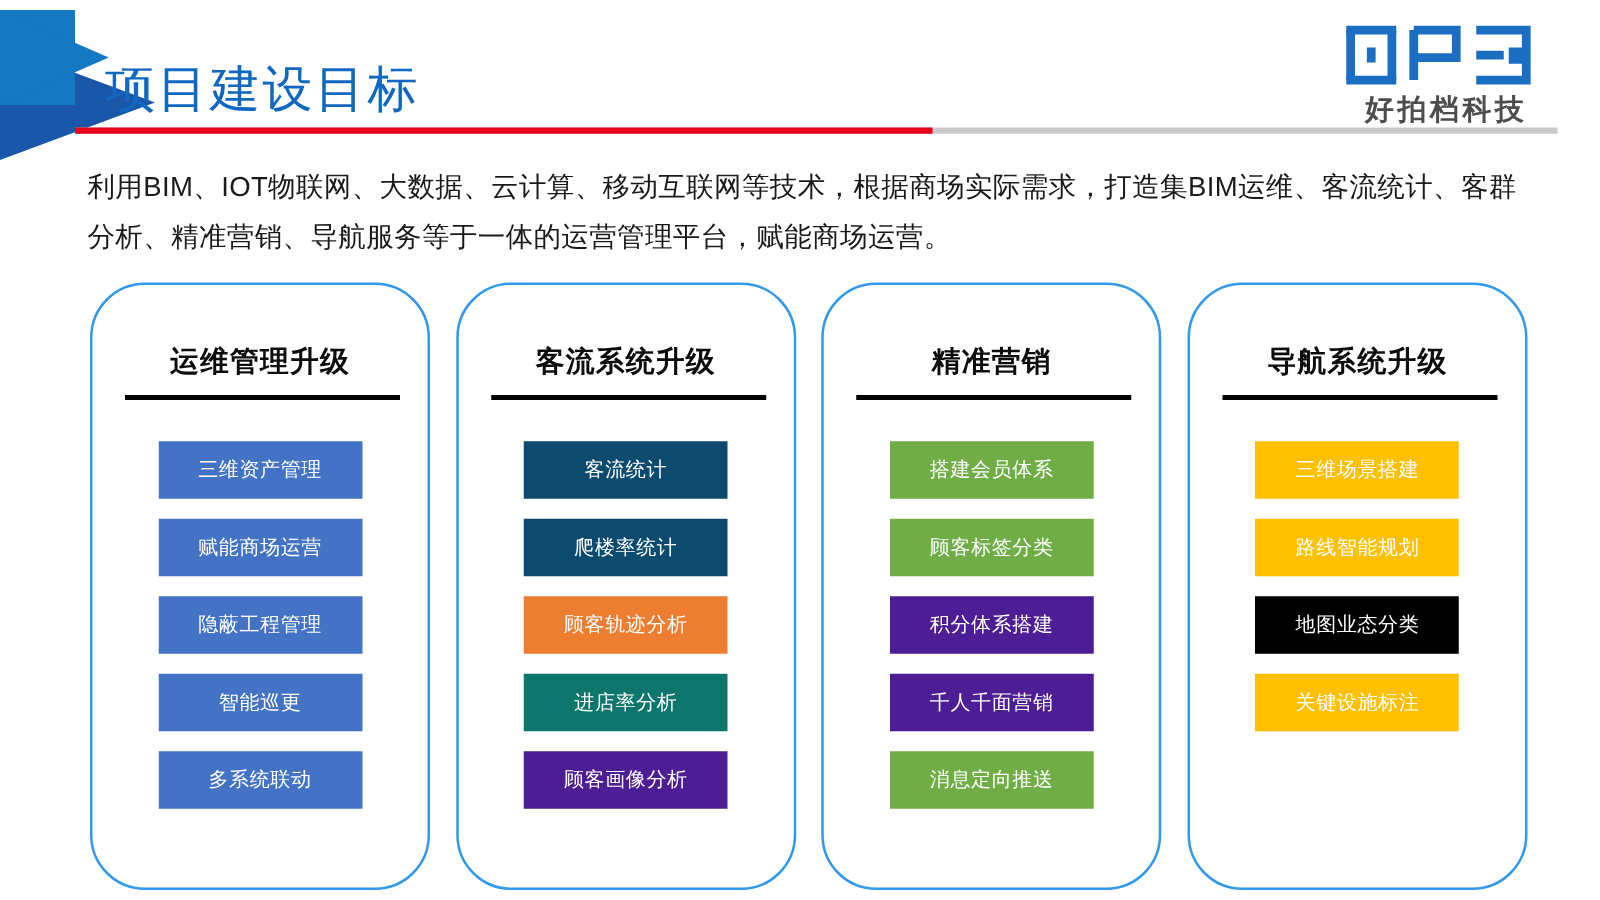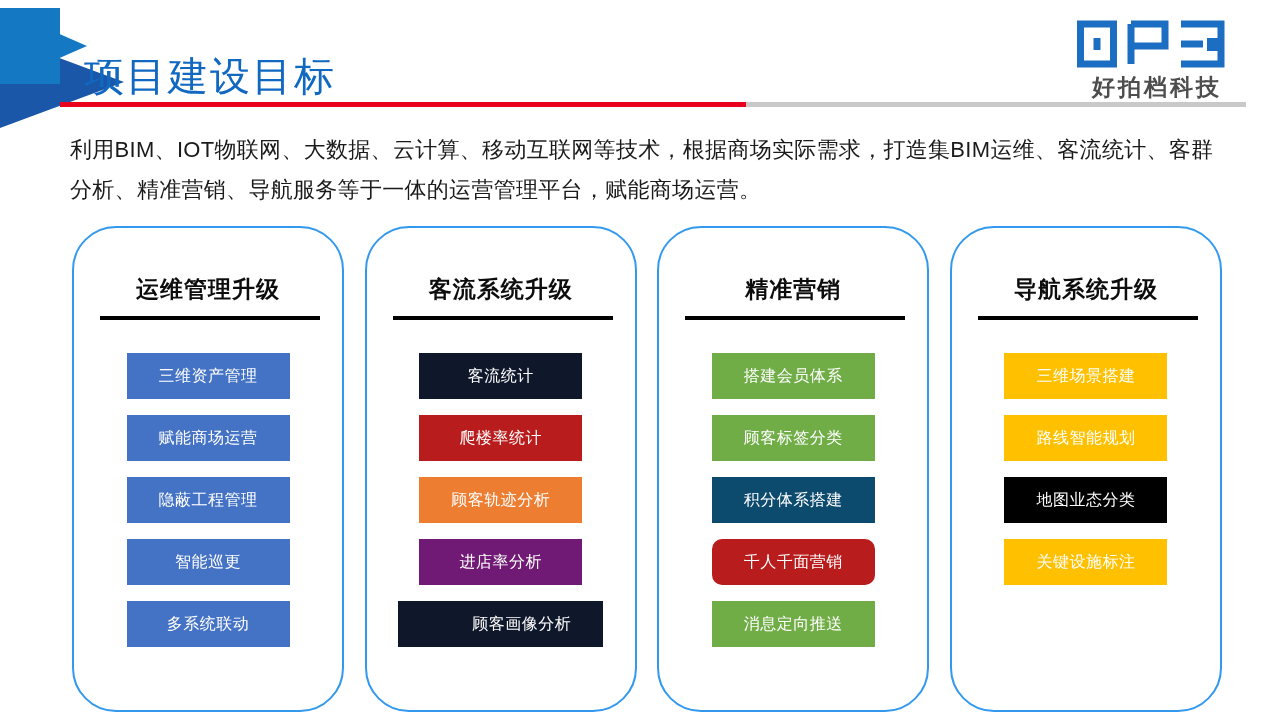--- a/index.html
+++ b/index.html
@@ -54,20 +54,21 @@
 
   .page-title {
     position: absolute;
     left: 84px;
     top: 50px;
     font-size: 40px;
     line-height: 52px;
     color: #1068C0;
     letter-spacing: 2px;
     white-space: nowrap;
+    font-family: Liberation Mono, monospace;
   }
 
   .rule {
     position: absolute;
     left: 60px;
     top: 102px;
     width: 1186px;
     height: 5px;
     background: #C9C9C9;
   }
@@ -221,36 +222,36 @@
       <div class="chip" style="background: rgb(68, 114, 196);">隐蔽工程管理</div>
       <div class="chip" style="background: rgb(68, 114, 196);">智能巡更</div>
       <div class="chip" style="background: rgb(68, 114, 196);">多系统联动</div>
     </div>
   </div>
 
   <div class="card" style="border-color: rgb(51, 153, 238);">
     <div class="card-title">客流系统升级</div>
     <div class="card-underline"></div>
     <div class="chip-list">
-      <div class="chip" style="background: #0f172a;">客流统计</div>
-      <div class="chip" style="background: #b91c1c;">爬楼率统计</div>
+      <div class="chip" style="background: #0c4a6e;">客流统计</div>
+      <div class="chip" style="background: #0c4a6e;">爬楼率统计</div>
       <div class="chip" style="background: rgb(237, 125, 49);">顾客轨迹分析</div>
-      <div class="chip" style="background: #701a75;">进店率分析</div>
-      <div class="chip" style="background: #0f172a; padding-left: 42px;">顾客画像分析</div>
+      <div class="chip" style="background: #0f766e;">进店率分析</div>
+      <div class="chip" style="background: #4c1d95;">顾客画像分析</div>
     </div>
   </div>
 
   <div class="card" style="border-color: rgb(51, 153, 238); padding-left: 10px;">
     <div class="card-title">精准营销</div>
     <div class="card-underline"></div>
     <div class="chip-list">
       <div class="chip" style="background: rgb(112, 173, 71);">搭建会员体系</div>
       <div class="chip" style="background: rgb(112, 173, 71);">顾客标签分类</div>
-      <div class="chip" style="background: #0c4a6e;">积分体系搭建</div>
-      <div class="chip" style="background: #b91c1c; border-radius: 10px;">千人千面营销</div>
+      <div class="chip" style="background: #4c1d95;">积分体系搭建</div>
+      <div class="chip" style="background: #4c1d95;">千人千面营销</div>
       <div class="chip" style="background: rgb(112, 173, 71);">消息定向推送</div>
     </div>
   </div>
 
   <div class="card" style="border-color: rgb(51, 153, 238);">
     <div class="card-title">导航系统升级</div>
     <div class="card-underline"></div>
     <div class="chip-list">
       <div class="chip" style="background: rgb(255, 192, 0);">三维场景搭建</div>
       <div class="chip" style="background: rgb(255, 192, 0);">路线智能规划</div>

